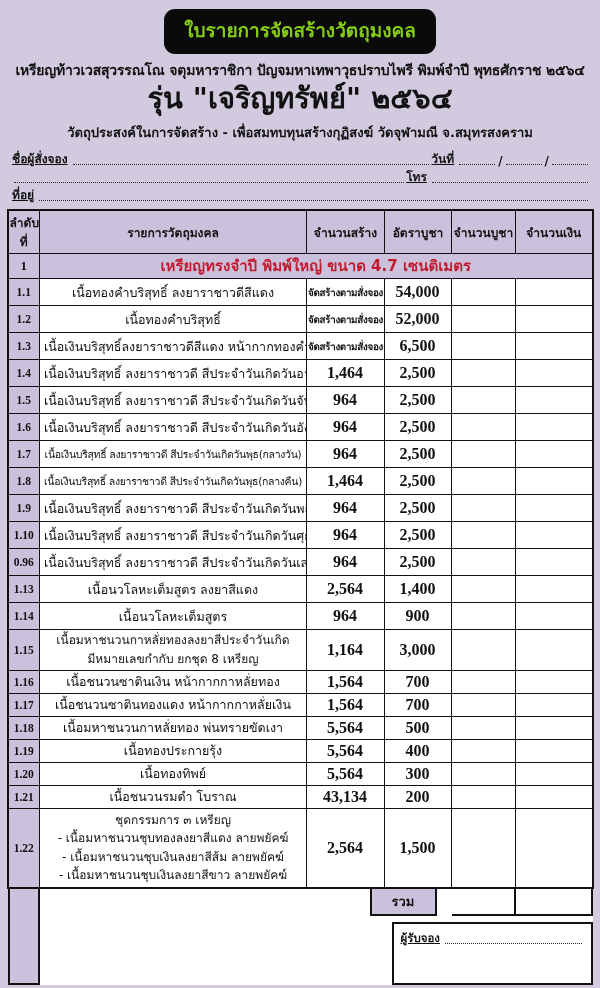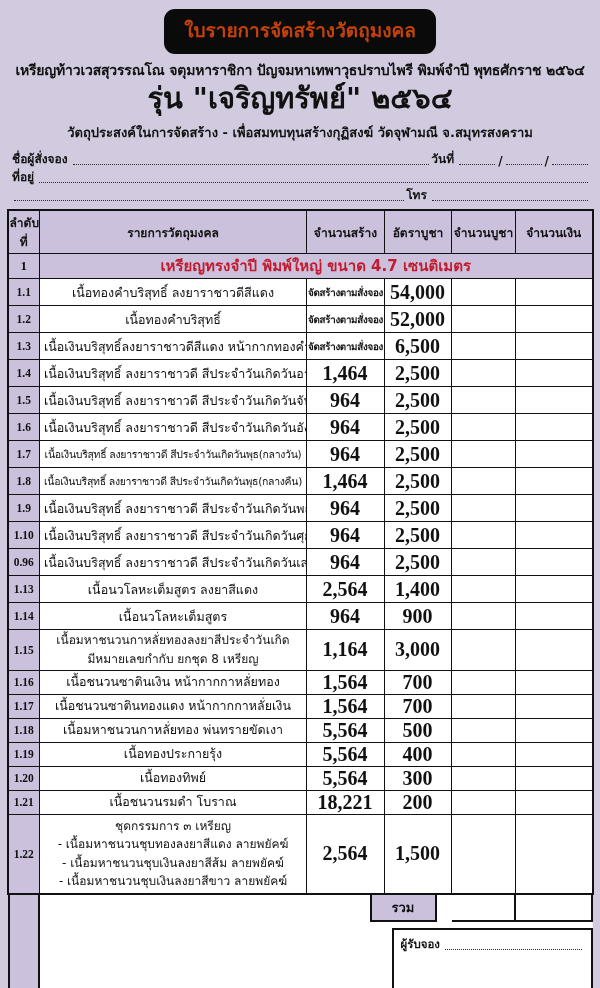--- a/index.html
+++ b/index.html
@@ -6,52 +6,52 @@
     --bg:#d2cade; --cell:#cbc1dc; --ink:#111111; --red:#c21a2e; --paper:#ffffff;
   }
   *{box-sizing:border-box; margin:0; padding:0;}
   html,body{width:600px; height:988px; overflow:hidden;}
   body{
     background:var(--bg);
     font-family:"DejaVu Sans", sans-serif;
     color:var(--ink);
   }
   .banner{
-    width:fit-content; margin:9px auto 2px; background:#0a0a0a; color:#c2410c;
+    width:fit-content; margin:9px auto 2px; background:#0a0a0a; color:#84cc16;
     padding:6px 20px 9px; border-radius:11px; font-size:19px; font-weight:bold;
   }
   .title1{
     text-align:center; font-weight:bold; font-size:14px; margin-top:5px;
     white-space:nowrap; letter-spacing:-0.2px;
   }
   .title2{ text-align:center; font-weight:bold; font-size:29px; margin-top:1px; line-height:1.15;}
   .purpose{ text-align:center; font-weight:bold; font-size:13px; margin-top:7px;}
   .formlines{ margin:7px 10px 0 12px; font-weight:bold; font-size:12px;}
   .fline{ display:flex; align-items:flex-end; height:18px;}
-  .fline .lbl{ white-space:nowrap; padding-right:3px;}
+  .fline .lbl{ white-space:nowrap; padding-right:3px;text-decoration:underline;}
   .dots{ flex:1 1 auto; border-bottom:1.6px dotted #2a2a2a; margin:0 2px 3px 2px; min-width:14px;}
   .dots.date{ flex:0 0 36px;}
   .slash{ padding:0 1px;}
   table{ width:585px; margin:5px auto 0; border-collapse:collapse; table-layout:fixed;
          border:2px solid var(--ink); background:var(--paper);}
   col.c-no{width:32px;} col.c-item{width:267px;} col.c-qty{width:78px;}
   col.c-price{width:67px;} col.c-count{width:64px;} col.c-amt{width:77px;}
   th,td{ border:1.5px solid var(--ink); overflow:hidden;}
   th{ background:var(--cell); font-size:12px; font-weight:bold; height:27px; padding:2px 1px;}
   td.no{ background:var(--cell); font-weight:bold; text-align:center; font-size:11.5px;
          font-family:"Liberation Serif", serif;}
   td.section-title{ background:var(--cell); color:var(--red); font-weight:bold;
          text-align:center; font-size:15px; height:21px;}
   td.no.section-no{ font-size:13px;}
   td.item{ background:var(--paper); padding:1px 4px; font-size:12.5px; line-height:1.25;}
   td.item.condensed div{ font-size:10.5px; letter-spacing:-0.3px;}
   td.item div{ white-space:nowrap;text-align:center;}
   td.item.multi{ font-size:12px;}
   td.item.multi div{ line-height:1.55;}
-  td.num{ background:var(--paper); text-align:center; font-weight:bold; font-size:20px;
+  td.num{ background:var(--paper); text-align:center; font-weight:bold; font-size:16px;
           font-family:"Liberation Serif", serif; padding-right:1px;}
   td.note{ background:var(--paper); text-align:center; font-weight:bold; font-size:9.8px;
            letter-spacing:-0.3px;}
   td.blank{ background:var(--paper);}
   tr.r-std{height:27px;} tr.r-sm{height:23px;} tr.r-md{height:40px;} tr.r-lg{height:80px;}
   .footer{ position:relative; width:585px; margin:0 auto; height:100px;}
   .f-white{ position:absolute; left:32px; top:0; width:553px; height:96px; background:var(--paper);}
   .f-nocol{ position:absolute; left:0; top:0; width:32px; height:96px; background:var(--cell);
             border:2px solid var(--ink); border-top:none;}
   .f-total{ position:absolute; left:362px; top:0; width:67px; height:27px; background:var(--cell);
@@ -79,27 +79,27 @@
     <span class="lbl">ชื่อผู้สั่งจอง</span>
     <span class="dots"></span>
     <span class="lbl">วันที่</span>
     <span class="dots date"></span>
     <span class="slash">/</span>
     <span class="dots date"></span>
     <span class="slash">/</span>
     <span class="dots date"></span>
   </div>
   <div class="fline">
-    <span class="lbl">ที่อยู่</span>
-    <span class="dots"></span>
-  </div>
-  <div class="fline">
     <span class="dots" style="flex:3 1 auto;"></span>
     <span class="lbl">โทร</span>
     <span class="dots" style="flex:1.2 1 auto;"></span>
+  </div>
+  <div class="fline">
+    <span class="lbl">ที่อยู่</span>
+    <span class="dots"></span>
   </div>
 </div>
 
 <table>
   <colgroup>
     <col class="c-no">
       <col class="c-item">
       <col class="c-qty">
     <col class="c-price">
       <col class="c-count">
@@ -309,21 +309,21 @@
         <td class="num">5,564</td>
         <td class="num">300</td>
         <td class="blank"></td>
         <td class="blank"></td>
       </tr>
       <tr class="r-sm">
         <td class="no">1.21</td>
         <td class="item">
           <div>เนื้อชนวนรมดำ โบราณ</div>
         </td>
-        <td class="num">18,221</td>
+        <td class="num">43,134</td>
         <td class="num">200</td>
         <td class="blank"></td>
         <td class="blank"></td>
       </tr>
       <tr class="r-lg">
         <td class="no">1.22</td>
         <td class="item multi">
           <div>ชุดกรรมการ ๓ เหรียญ</div>
           <div>- เนื้อมหาชนวนชุบทองลงยาสีแดง ลายพยัคฆ์</div>
           <div>- เนื้อมหาชนวนชุบเงินลงยาสีส้ม ลายพยัคฆ์</div>

